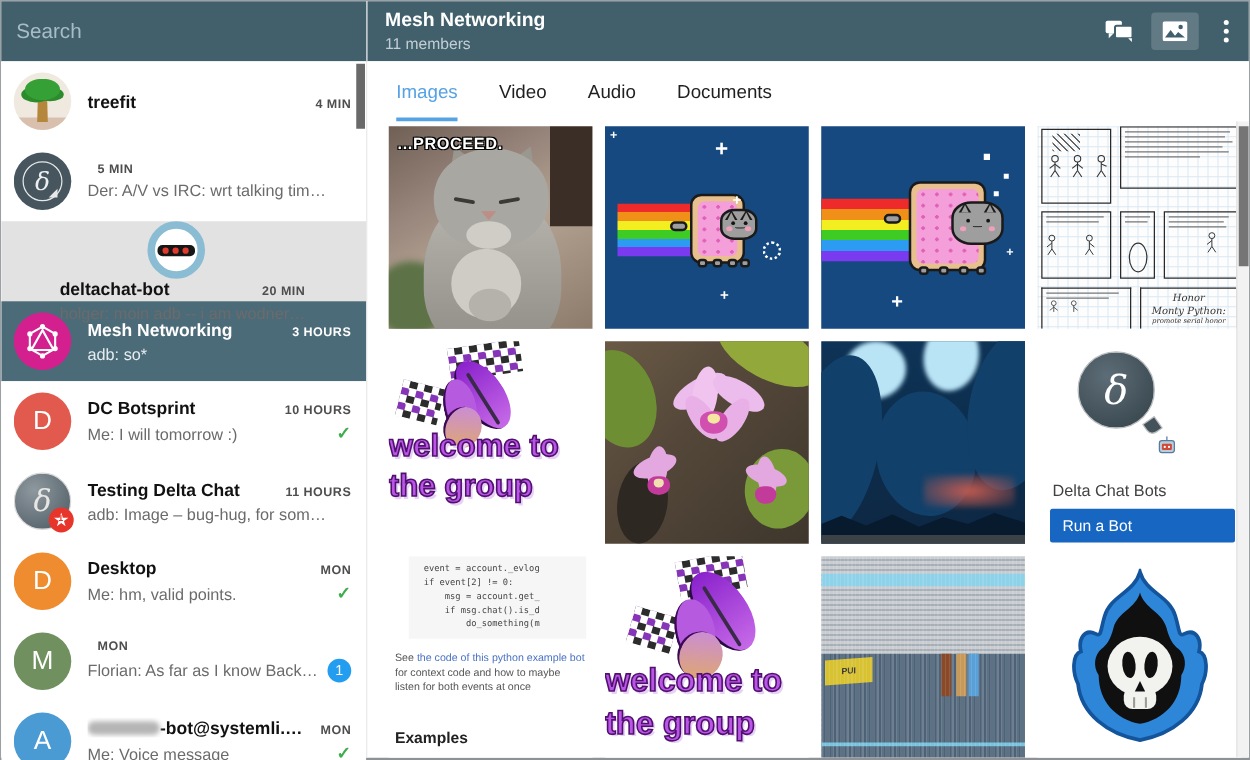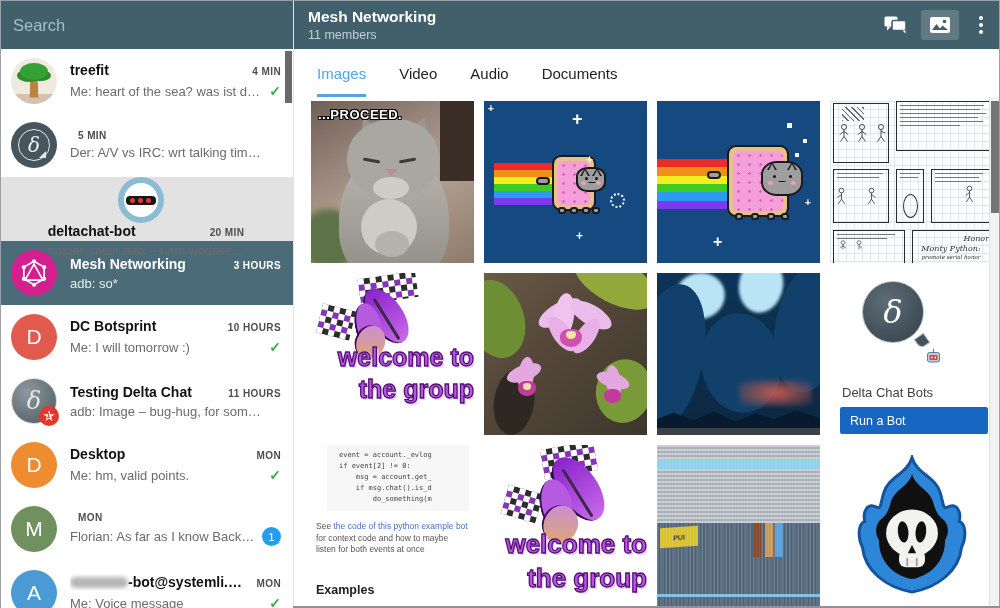--- a/index.html
+++ b/index.html
@@ -117,32 +117,32 @@
   .dotw { position:absolute; background:#fff; }
 
   
   .t-comic { background-color:#fdfdfd; background-image:linear-gradient(#d9e8f2 1px, transparent 1px),linear-gradient(90deg,#d9e8f2 1px, transparent 1px); background-size:8px 8px; }
   .panel { position:absolute; border:1.5px solid #2a2a2a; }
   .sq { height:1px; background:#777; margin:3px 3px 0 3px; }
   .stick { display:inline-block; margin:1px; }
   .hatch { position:absolute; width:22px; height:14px; background:repeating-linear-gradient(45deg,#666 0 1px,transparent 1px 4px); top:3px; left:8px; }
   .ovalfig { position:absolute; width:15px; height:24px; border:1.3px solid #333; border-radius:50%; left:6px; bottom:4px; }
   .honor { font-family:"DejaVu Serif",serif; font-style:italic; color:#333; text-align:center; line-height:1.25; padding-top:3px; }
-  .honor .h1 { font-size:8px;text-align:right; }
+  .honor .h1 { font-size:8px; }
   .honor .h2 { font-size:8px; }
   .honor .h3 { font-size:5.5px; }
 
   
   .bf-pixels { position:absolute; background:conic-gradient(#141414 90deg, transparent 90deg 180deg, #7a1fb0 180deg 270deg, transparent 270deg); background-size:12px 12px; opacity:.9; }
   .bf-wing { position:absolute; border-radius:50%; }
   .w1 { width:34px; height:62px; background:linear-gradient(#8a22cc,#c76ae8); border-left:3px solid #2a0a44; transform:rotate(-35deg); }
   .w2 { width:26px; height:46px; background:#b65ae0; border-left:2px solid #3a0a55; transform:rotate(-12deg); }
   .w3 { width:30px; height:34px; background:linear-gradient(160deg,#c98ae0,#e0aa66); border-left:2px solid #3a0a55; transform:rotate(25deg); }
   .bf-body { position:absolute; width:3px; height:48px; background:#3a2a4a; transform:rotate(-32deg); border-radius:2px; }
-  .welcome-text { position:absolute; width:100%; text-align:right; font-weight:bold; color:#bb55e8; -webkit-text-stroke:1.3px #50106e; text-shadow:2px 2px 0 #e7d2f5; line-height:1; }
+  .welcome-text { position:absolute; width:100%; text-align:left; font-weight:bold; color:#bb55e8; -webkit-text-stroke:1.3px #50106e; text-shadow:2px 2px 0 #e7d2f5; line-height:1; }
 
   
   .t-orchid { background:linear-gradient(135deg,#6a5a46,#55483a 40%,#3e362c); }
   .leaf { position:absolute; border-radius:50%; }
   .petal { position:absolute; border-radius:50%; }
   .lip { position:absolute; border-radius:50% 50% 60% 60%; }
 
   
   .t-cave { background:linear-gradient(#0d3356,#0d2742); }
   .sky { position:absolute; background:#b9e4f6; border-radius:50%; filter:blur(1.5px); }
@@ -195,24 +195,20 @@
       <div class="chat-row">
         <div class="avatar av-tree">
           <div class="ground"></div>
           <div class="trunk"></div>
           <div class="canopy"></div>
         </div>
         <div class="chat-main">
           <div class="l1">
               <span class="chat-name">treefit</span>
               <span class="chat-time">4 MIN</span>
-            </div>
-          <div class="l2">
-              <span class="chat-preview">Me: heart of the sea? was ist d…</span>
-              <span class="check"></span>
             </div>
         </div>
       </div>
 
       <div class="chat-row">
         <div class="avatar av-delta">
           <div class="bub">
               <span class="delta-glyph"></span>
               <span class="tail"></span>
             </div>

